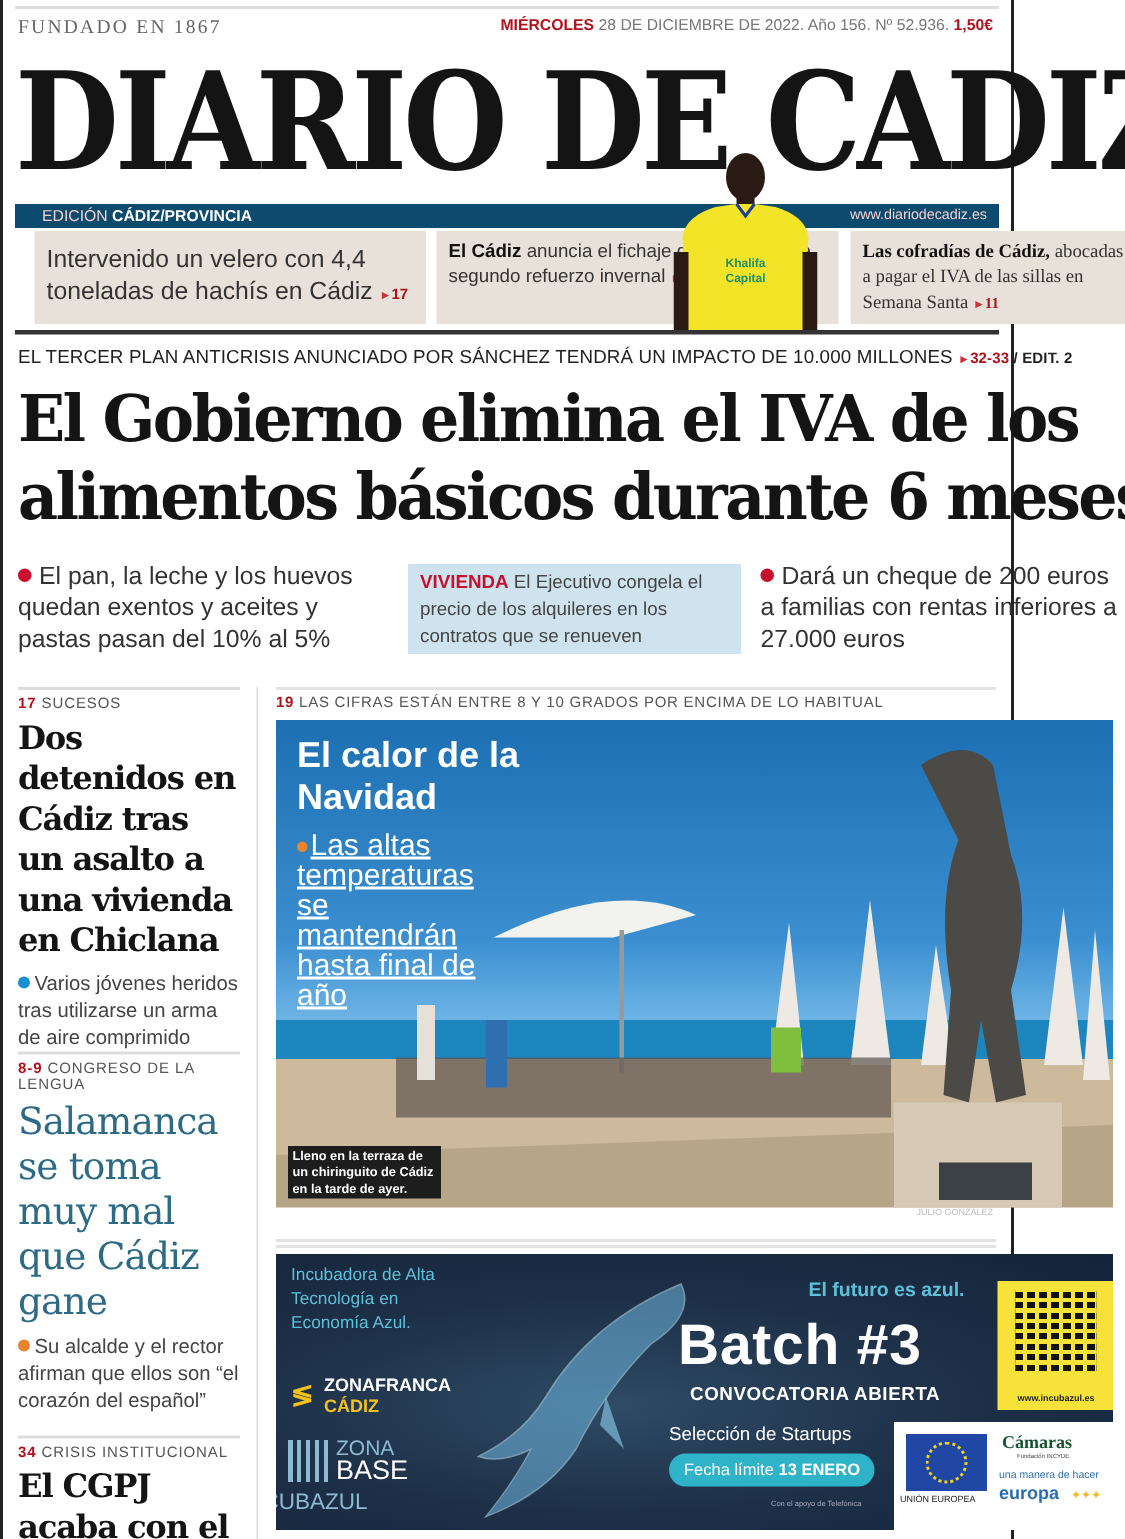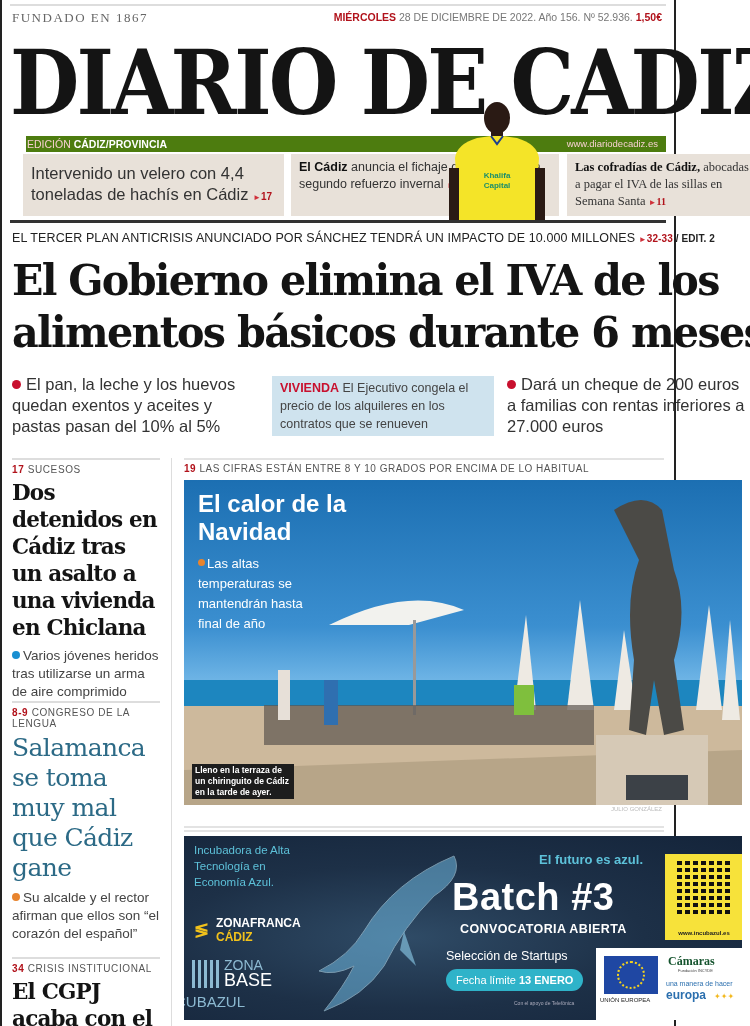--- a/index.html
+++ b/index.html
@@ -4,21 +4,21 @@
 <style>
   * { box-sizing: border-box; margin: 0; padding: 0; }
   body { width: 750px; height: 1026px; background: #fff; overflow: hidden; position: relative; font-family: "Liberation Sans", sans-serif; color: #1a1a1a; }
   .frame { position: absolute; left: 0; top: 0; width: 676px; height: 1026px; border-left: 2px solid #222; border-right: 2px solid #222; }
   .topline { position: absolute; left: 8px; right: 8px; top: 4px; height: 2px; background: #ddd; }
   .founded { position: absolute; left: 10px; top: 10px; font-family: "Liberation Serif", serif; font-size: 13px; letter-spacing: 1.5px; color: #666; }
   .dateline { position: absolute; right: 12px; top: 11px; font-size: 10.5px; color: #777; font-family: "Liberation Sans Narrow", "Liberation Sans", sans-serif; }
   .dateline .day { color: #b1121b; font-weight: bold; }
   .dateline .price { color: #b1121b; font-weight: bold; }
   .masthead { position: absolute; left: 8px; top: 28px; width: 734px; height: 108px; font-family: "DejaVu Serif", serif; font-weight: bold; font-size: 86px; letter-spacing: -3px; line-height: 108px; color: #141414; white-space: nowrap; transform: scaleX(0.93) scaleY(1.05); transform-origin: left center; }
-  .edition-bar { position: absolute; left: 24px; right: 8px; top: 136px; height: 16px; background: #4d7c0f; color: #fff; font-size: 10.5px; line-height: 16px; padding-left: 1px; }
+  .edition-bar { position: absolute; left: 8px; right: 8px; top: 136px; height: 16px; background: #0c4a6e; color: #fff; font-size: 10.5px; line-height: 16px; padding-left: 18px; }
   .edition-bar .light { color: #f6d0d0; }
   .edition-bar .bold { font-weight: bold; }
   .edition-bar .url { position: absolute; right: 8px; top: 0; font-size: 9.5px; color: #f6d0d0; }
   .teaser { position: absolute; top: 154px; height: 62px; background: #e8e1d9; padding: 6px 8px; color: #333; margin-left: 13px; }
   .teaser1 { left: 8px; width: 261px; font-size: 16.5px; line-height: 21px; padding-top: 9px; }
   .teaser2 { left: 276px; width: 268px; font-size: 12.5px; line-height: 17px; padding-top: 5px; }
   .teaser3 { left: 552px; width: 190px; font-size: 12.5px; line-height: 17px; padding-top: 5px; font-family: Liberation Serif, serif; }
   .teaser b { color: #111; font-weight: bold; }
   .pg { color: #b1121b; font-weight: bold; font-size: 10px; }
   .arrow { color: #d0303a; font-size: 8px; }
@@ -40,21 +40,21 @@
   .sec { font-size: 10px; letter-spacing: 0.6px; color: #555; }
   .sec .n { color: #b1121b; font-weight: bold; }
   .lhead { font-family: "DejaVu Serif", serif; font-weight: bold; font-size: 21.5px; line-height: 27px; color: #141414; letter-spacing: -0.8px; margin-top: 4px; }
   .lhead.blue { color: #2c6a86; font-weight: normal; font-size: 25px; line-height: 30px; letter-spacing: -0.6px; }
   .lsub { font-size: 13.5px; line-height: 18px; color: #444; margin-top: 6px; }
   .bdot { display: inline-block; width: 8px; height: 8px; border-radius: 50%; vertical-align: 1px; margin-right: 3px; }
   .photo-kicker { position: absolute; left: 182px; top: 463px; font-size: 10px; letter-spacing: 0.5px; color: #555; }
   .photo-kicker .n { color: #b1121b; font-weight: bold; }
   .photo { position: absolute; left: 182px; top: 480px; width: 558px; height: 325px; overflow: hidden; background: linear-gradient(180deg, #1c6fb2 0%, #3b8fd0 45%, #6fb5e6 62%, #1f87c2 64%, #2b8bc1 72%, #d7c7b0 76%, #c9b59b 100%); }
   .photo-title { position: absolute; left: 14px; top: 10px; color: #fff; font-weight: bold; font-size: 24px; line-height: 28px; }
-  .photo-sub { position: absolute; left: 14px; top: 74px; color: #fff; font-size: 13px; line-height: 20px; width: 130px; }
+  .photo-sub { position: absolute; left: 14px; top: 74px; color: #fff; font-size: 20px; line-height: 20px; width: 130px; text-decoration: underline; }
   .photo-sub .odot { display: inline-block; width: 7px; height: 7px; border-radius: 50%; background: #e8842e; vertical-align: 2px; margin-right: 2px; }
   .caption { position: absolute; left: 8px; top: 284px; background: #1d1d1d; color: #fff; font-size: 8.5px; line-height: 11px; padding: 1px 3px; font-weight: bold; width: 102px; }
   .credit { position: absolute; right: 12px; top: 806px; font-size: 6px; color: #bbb; }
   .rule2 { position: absolute; left: 182px; right: 10px; height: 2px; background: #e3e3e3; }
   .ad { position: absolute; left: 182px; top: 836px; width: 558px; height: 184px; background: radial-gradient(ellipse at 40% 55%, #2f4b66 0%, #1d3047 50%, #14243a 100%); overflow: hidden; }
   .ad-left { position: absolute; left: 10px; top: 6px; color: #5dc1d9; font-size: 11.5px; line-height: 16px; width: 120px; }
   .zf { position: absolute; left: 10px; top: 80px; font-weight: bold; font-size: 12px; line-height: 14px; color: #fff; padding-left: 22px; }
   .zf .cadiz { color: #f2c21b; }
   .zf .mark { position: absolute; left: 0; top: 0; width: 18px; height: 28px; color: #f2c21b; font-size: 18px; line-height: 28px; }
   .zb { position: absolute; left: 8px; top: 122px; color: #8dbad2; font-size: 14px; line-height: 15px; padding-left: 32px; }

